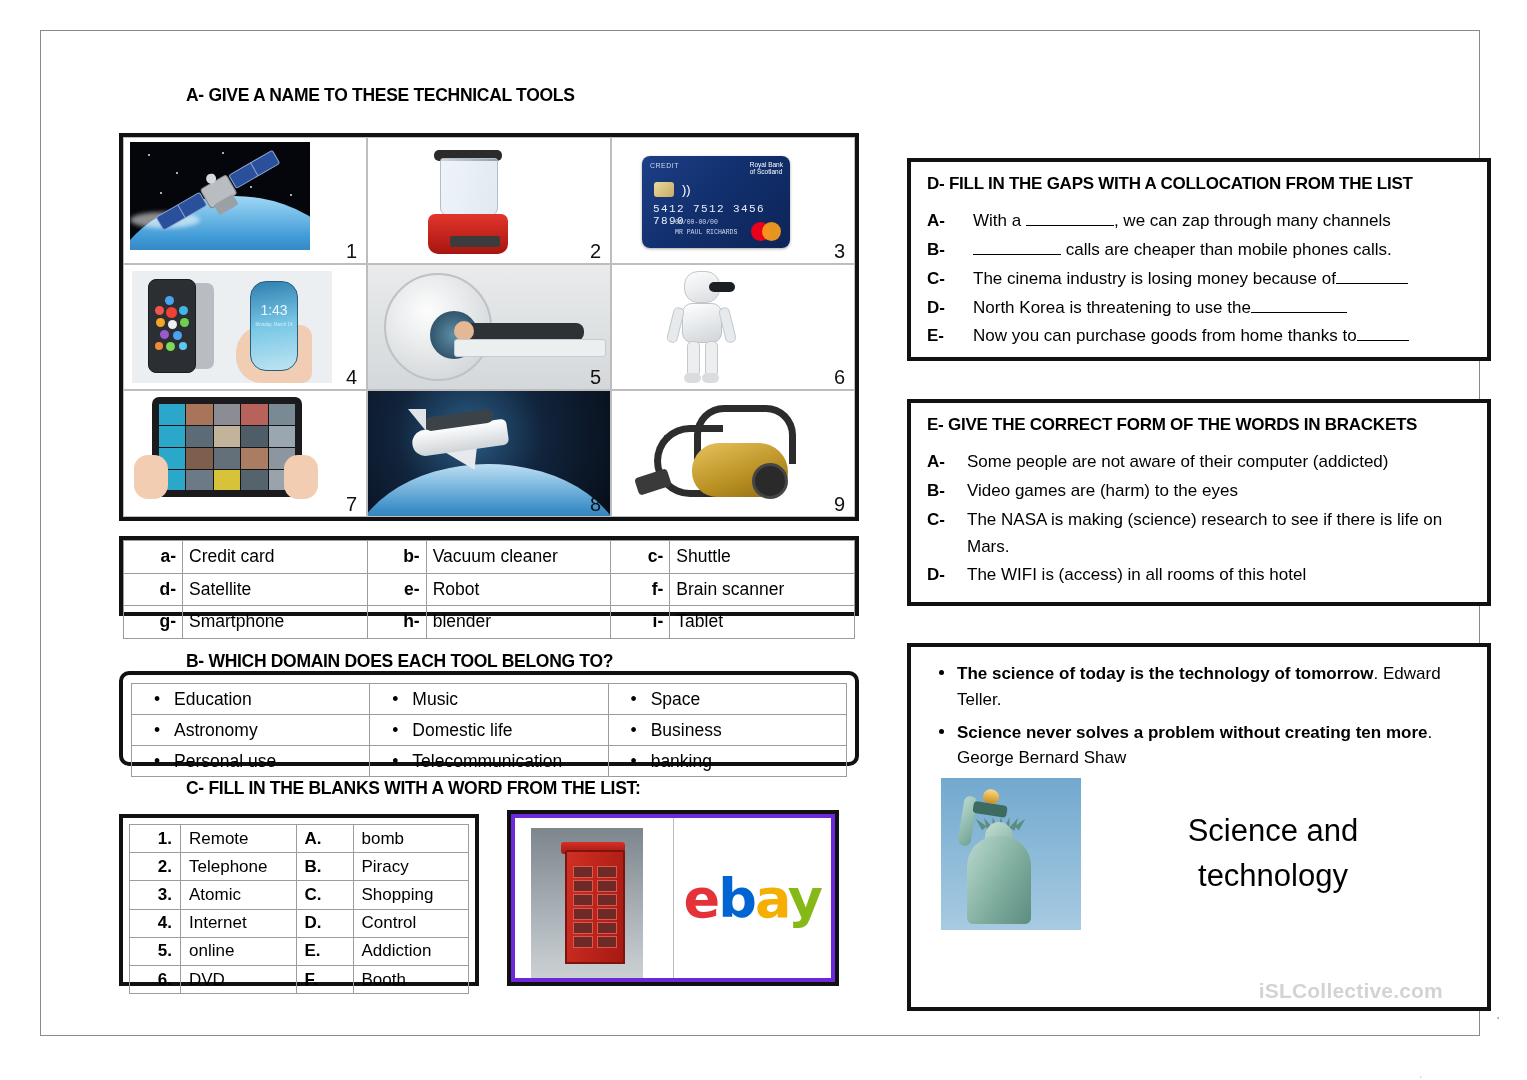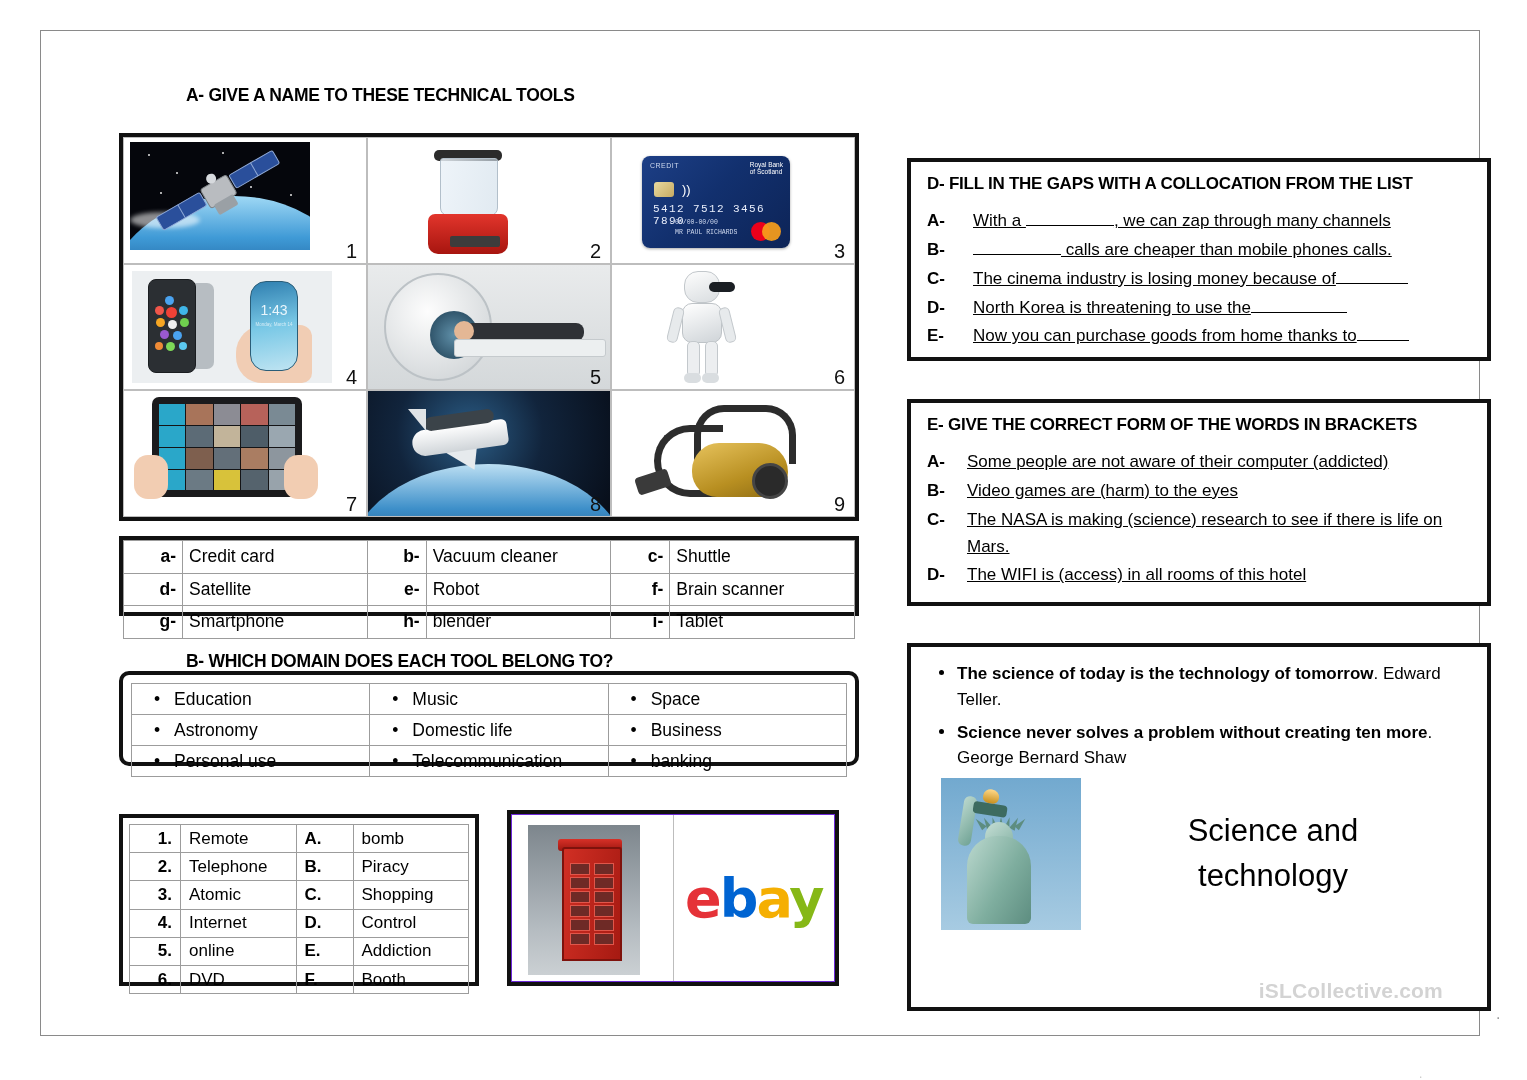--- a/index.html
+++ b/index.html
@@ -176,37 +176,37 @@
   #domain-box{position:absolute;left:78px;top:640px;width:740px;height:95px;padding:8px 8px 14px 8px;border-radius:10px;}
   #domain-box .tbl td{font-size:17.5px;height:26px;padding:2px 8px;}
   .bullet{display:inline-block;width:34px;text-align:center;}
 
   #cword-box{position:absolute;left:78px;top:783px;width:360px;height:172px;padding:6px 6px 12px 6px;}
   #cword-box .tbl td{font-size:17px;height:25.2px;padding:1px 8px;}
   .cnum-cell{font-weight:bold;width:34px;text-align:right;padding-right:4px;}
   .clet-cell{font-weight:bold;width:40px;text-align:left;padding-left:10px;}
 
   #cimg-box{position:absolute;left:466px;top:779px;width:332px;height:176px;}
-  #cimg-box .inner{width:100%;height:100%;border:1px solid #6d28d9;box-sizing:border-box;display:flex;}
+  #cimg-box .inner{width:100%;height:100%;border:4px solid #6d28d9;box-sizing:border-box;display:flex;}
   #cimg-box .half{flex:1;position:relative;overflow:hidden;}
   #cimg-box .half.left{border-right:1px solid #bdbdbd;}
   .booth-photo{position:absolute;left:16px;top:10px;width:112px;height:150px;overflow:hidden;}
   .ebay{position:absolute;left:0;right:0;top:50%;transform:translateY(-50%);text-align:center;
     font-size:54px;font-weight:bold;letter-spacing:-2px;font-family:"DejaVu Sans", sans-serif;}
 
   
   #boxD{position:absolute;left:866px;top:127px;width:584px;height:203px;padding:12px 16px;}
   #boxE{position:absolute;left:866px;top:368px;width:584px;height:207px;padding:12px 16px;}
   #boxQ{position:absolute;left:866px;top:612px;width:584px;height:368px;padding:14px 16px;}
 
   .box-title{font-weight:bold;font-size:17px;letter-spacing:-0.25px;margin-bottom:14px;}
   .q-row{display:flex;font-size:17px;line-height:1.58;margin-bottom:2px;}
   .q-key{font-weight:bold;width:40px;flex:0 0 40px;}
   #boxD .q-key{width:46px;flex:0 0 46px;}
-  .q-txt{flex:1;text-decoration:underline;}
+  .q-txt{flex:1;}
   .gap{border-bottom:1.6px solid #000;display:inline-block;vertical-align:baseline;}
 
   .quote-list{list-style:none;margin:0;padding:0 0 0 30px;}
   .quote-list li{position:relative;font-size:17px;line-height:1.52;margin-bottom:7px;
     font-family:"Liberation Sans", sans-serif;}
   .quote-list li:before{content:"";position:absolute;left:-18px;top:9px;width:5px;height:5px;
     border-radius:50%;background:#000;}
   .quote-list b{font-weight:bold;}
   .q-footer{display:flex;align-items:center;margin-top:6px;}
   .liberty-photo{width:140px;height:152px;position:relative;overflow:hidden;margin-left:14px;}
@@ -444,20 +444,21 @@
       </tr>
       <tr>
         <td><span class="bullet">•</span><span>Personal use</span></td>
         <td><span class="bullet">•</span><span>Telecommunication</span></td>
         <td><span class="bullet">•</span><span>banking</span></td>
       </tr>
     </tbody>
       </table>
   </div>
 
+  <div class="sec-head" id="headC">C-   FILL IN THE BLANKS WITH A WORD FROM THE LIST:</div>
 
   <div class="hbox" id="cword-box">
     <table class="tbl">
       <tbody>
           <tr>
         <td class="cnum-cell">1.</td>
         <td>Remote</td>
         <td class="clet-cell">A.</td>
         <td>bomb</td>
       </tr>

